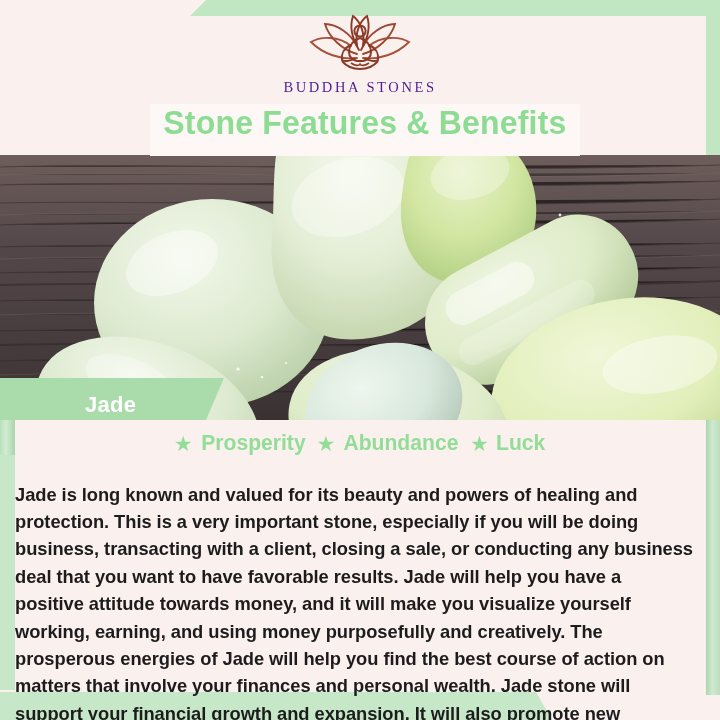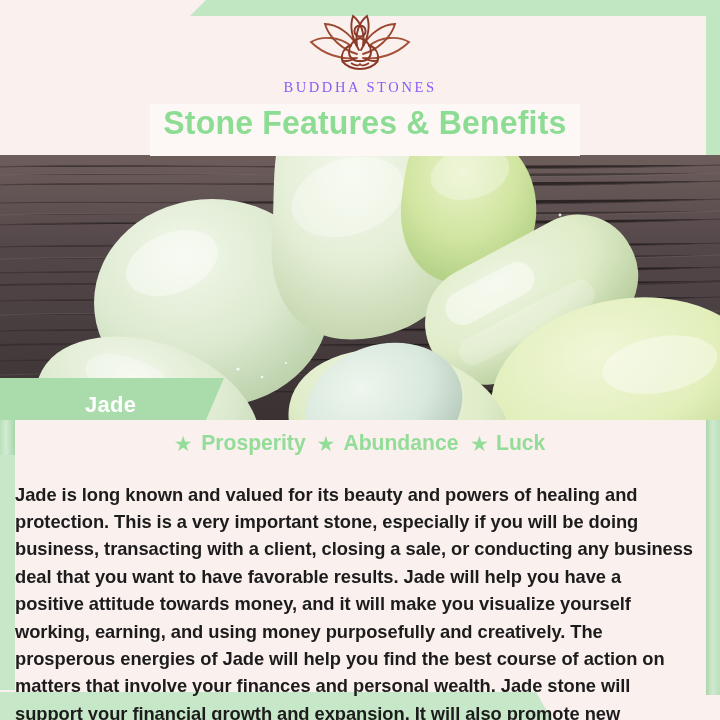--- a/index.html
+++ b/index.html
@@ -66,21 +66,21 @@
     flex-direction: column;
     align-items: center;
     justify-content: flex-start;
   }
   .logo-mark { width: 118px; height: 62px; display:block; }
   .logo-text {
     margin-top: 3px;
     font-family: "Liberation Serif", serif;
     font-size: 14.5px;
     letter-spacing: 2.6px;
-    color: #8b5cf6;
+    color: #4c1d95;
     font-weight: 400;
   }
 
   
   .title-box {
     position: absolute;
     left: 150px; top: 104px;
     width: 430px; height: 52px;
     background: #fdf7f5;
     display: flex;

